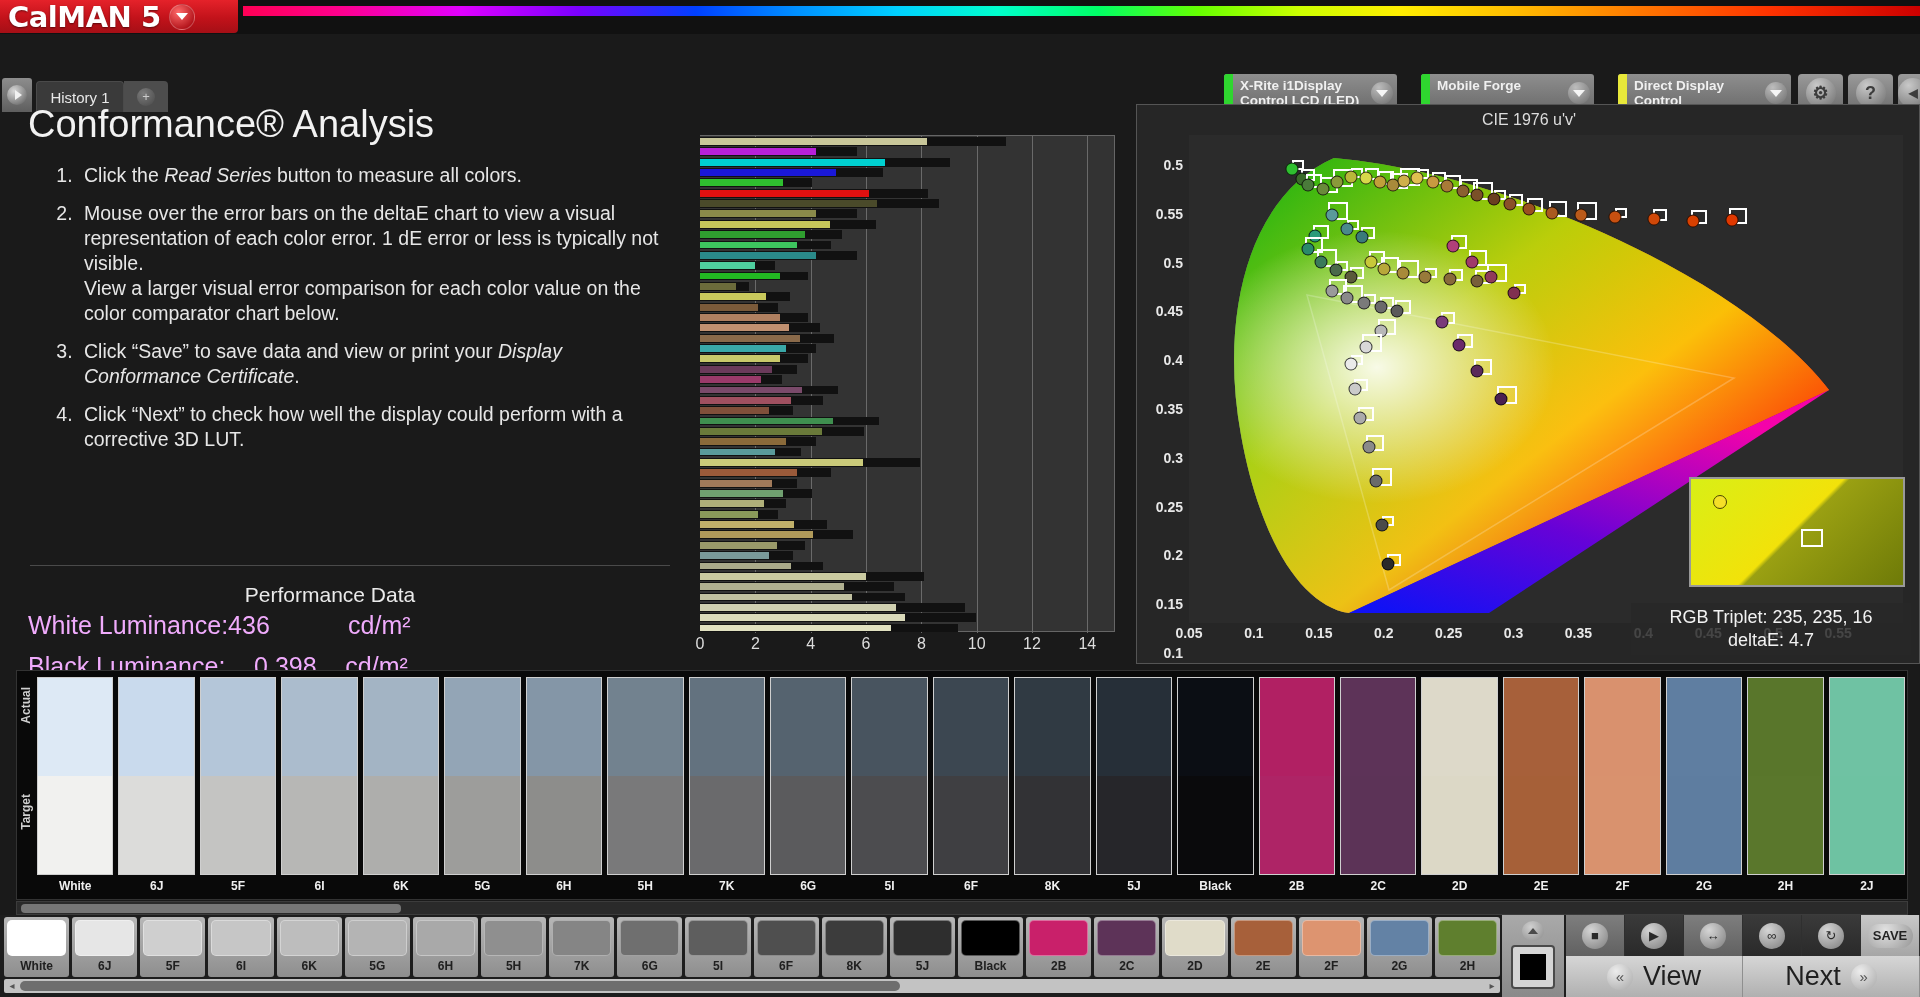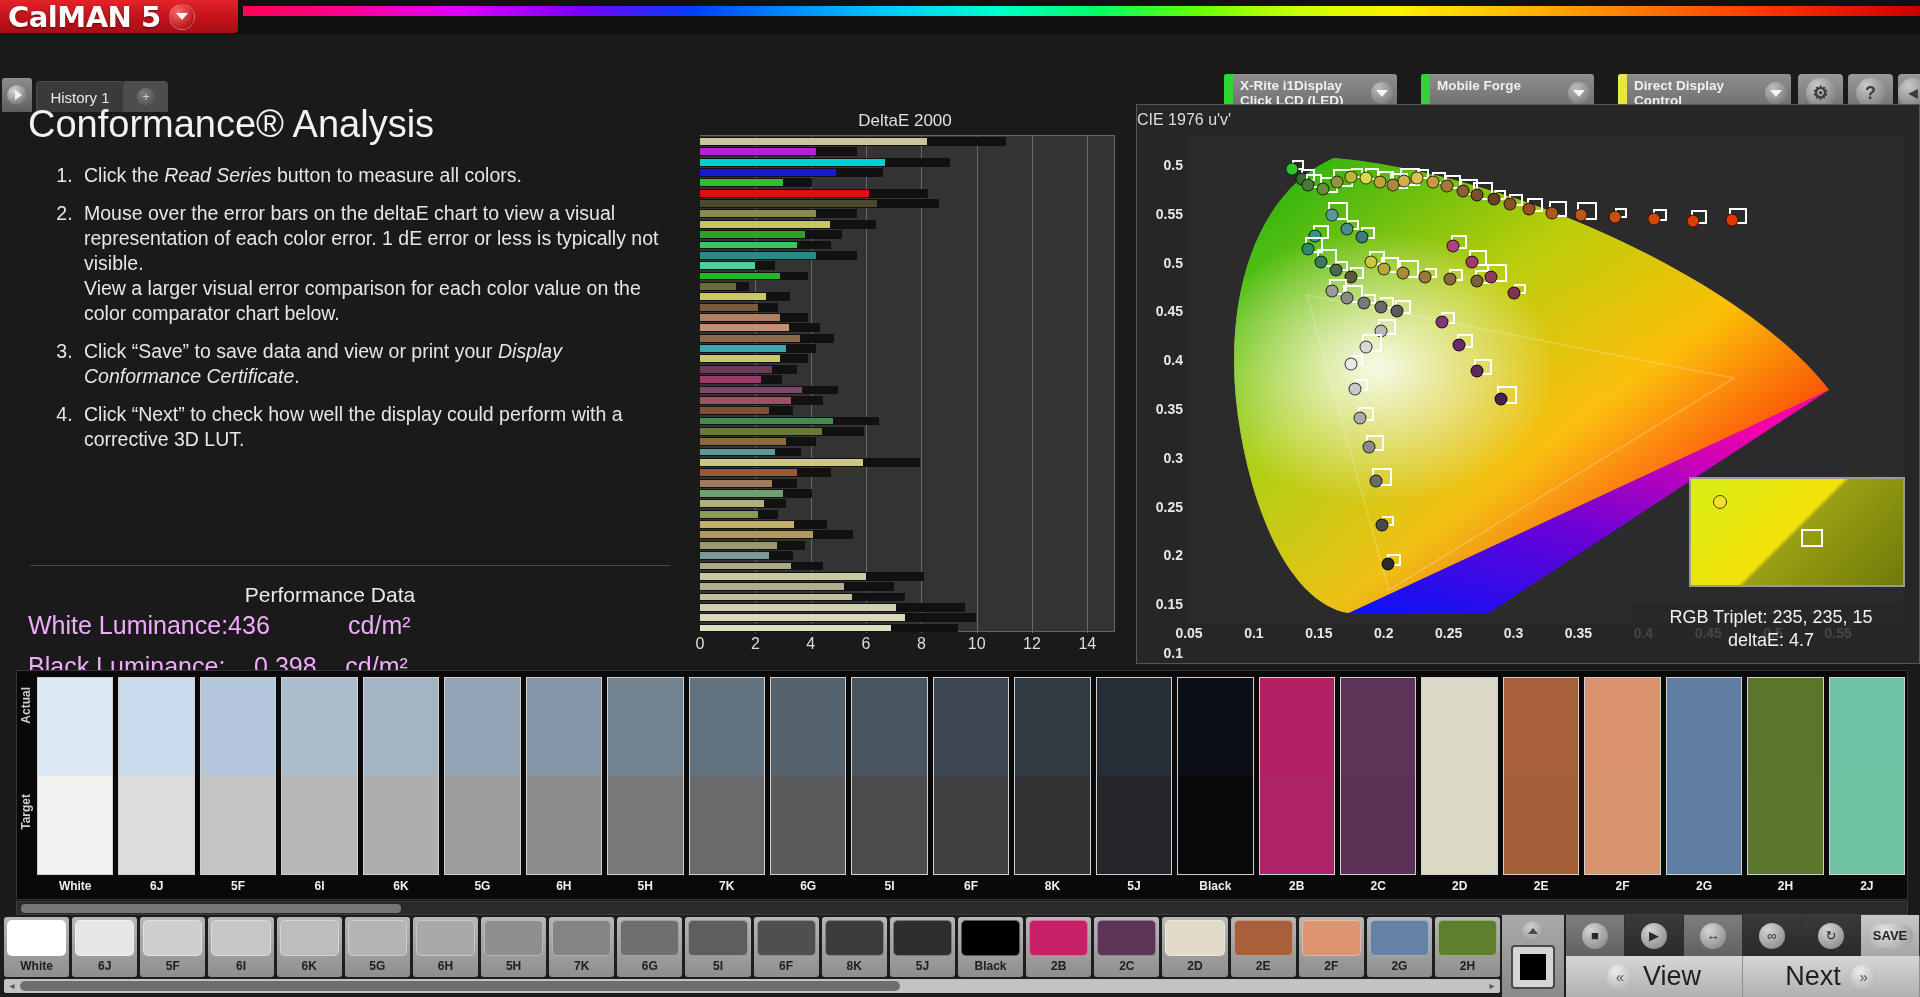--- a/index.html
+++ b/index.html
@@ -192,21 +192,21 @@
   .de-tick {
     position: absolute; color: #ddd; font-size: 16px; transform: translateX(-50%);
   }
 
   
   .cie-panel {
     position: absolute; left: 1136px; top: 104px; width: 784px; height: 560px;
     background: #262626; border: 1px solid #555;
   }
   .cie-title {
-    position: absolute; left: 0; top: 6px; width: 784px; text-align: left;
+    position: absolute; left: 0; top: 6px; width: 784px; text-align: center;
     color: #ddd; font-size: 16px;
   }
   .cie-plot {
     position: absolute; left: 52px; top: 30px; width: 714px; height: 488px;
     background: #2b2b2b; overflow: hidden;
   }
   .cie-ylabels { position:absolute; left:0; top:30px; width:50px; height:488px; }
   .cie-yl {
     position: absolute; right: 4px; color: #e8e8e8; font-size: 14px;
     transform: translateY(-50%); font-weight: bold;
@@ -365,21 +365,21 @@
   <div class="nav-arrow-btn">
       <div class="circ"></div>
     </div>
   <div class="tab-history">History 1</div>
   <div class="tab-add">
     <div class="plus">+</div>
   </div>
 
   <div class="dd" id="dd-meter">
     <div class="stripe" style="background:#2fd62f"></div>
-    <div class="dd-label">X-Rite i1Display Click LCD (LED)</div>
+    <div class="dd-label">X-Rite i1Display Control LCD (LED)</div>
     <div class="dd-caret">
         <span></span>
       </div>
   </div>
   <div class="dd" id="dd-source">
     <div class="stripe" style="background:#2fd62f"></div>
     <div class="dd-label">Mobile Forge</div>
     <div class="dd-caret">
         <span></span>
       </div>
@@ -434,21 +434,20 @@
 
   <div class="perf-row" id="perf-max">
     <span class="dot"></span>
     <span class="perf-label" style="width:210px;text-align:right">Max deltaE:</span>
     <span class="perf-value" style="margin-left:16px;width:56px">8.2</span>
     <span class="perf-label" style="margin-left:34px">@ Point: White</span>
   </div>
 </div>
 
 <div class="de-panel">
-  <div class="de-title">DeltaE 2000</div>
   <div class="de-plot">
     <div class="de-baraxis" id="de-grid-layer">
         <div class="de-grid" style="left: 55.3333px;"></div>
         <div class="de-grid" style="left: 110.667px;"></div>
         <div class="de-grid" style="left: 166px;"></div>
         <div class="de-grid" style="left: 221.333px;"></div>
         <div class="de-grid" style="left: 276.667px;"></div>
         <div class="de-grid" style="left: 332px;"></div>
         <div class="de-grid" style="left: 387.333px;"></div>
       </div>
@@ -751,21 +750,21 @@
         <div class="cie-sq" style="width: 20px; height: 18px; left: 317.564px; top: 259.52px;"></div>
         <div class="cie-pt" style="width: 13px; height: 13px; left: 311.564px; top: 263.52px; background: rgb(74, 32, 80); border: 1px solid rgba(0, 0, 0, 0.75);"></div>
       </div>
   </div>
 
   <div class="tooltip-box" style="background:linear-gradient(135deg,#d8ef16 0%,#f2e20a 48%,#9aa012 50%,#6e7a08 100%)">
     <span style="position:absolute;left:22px;top:16px;width:14px;height:14px;border-radius:50%;background:#f5e028;border:1px solid #4a4400"></span>
     <span style="position:absolute;left:110px;top:50px;width:22px;height:18px;border:2px solid #fff"></span>
   </div>
   <div class="tooltip-text">
-    <div>RGB Triplet: 235, 235, 15</div>
+    <div>RGB Triplet: 235, 235, 16</div>
     <div>deltaE: 4.7</div>
   </div>
 </div>
 
 <div class="comp-strip">
   <div class="comp-side">
     <span style="top:8px">Actual</span>
     <span style="top:115px">Target</span>
   </div>
   <div class="comp-cells" id="comp-cells">

